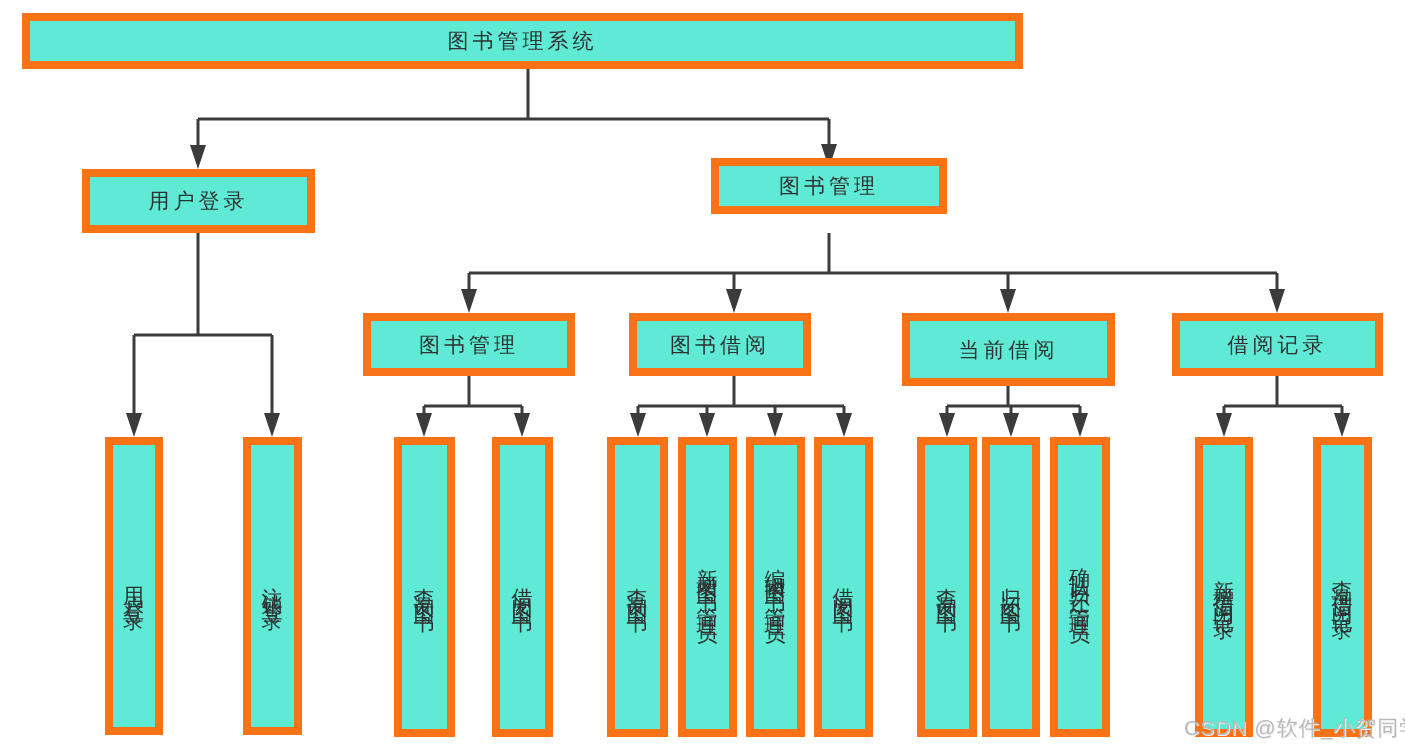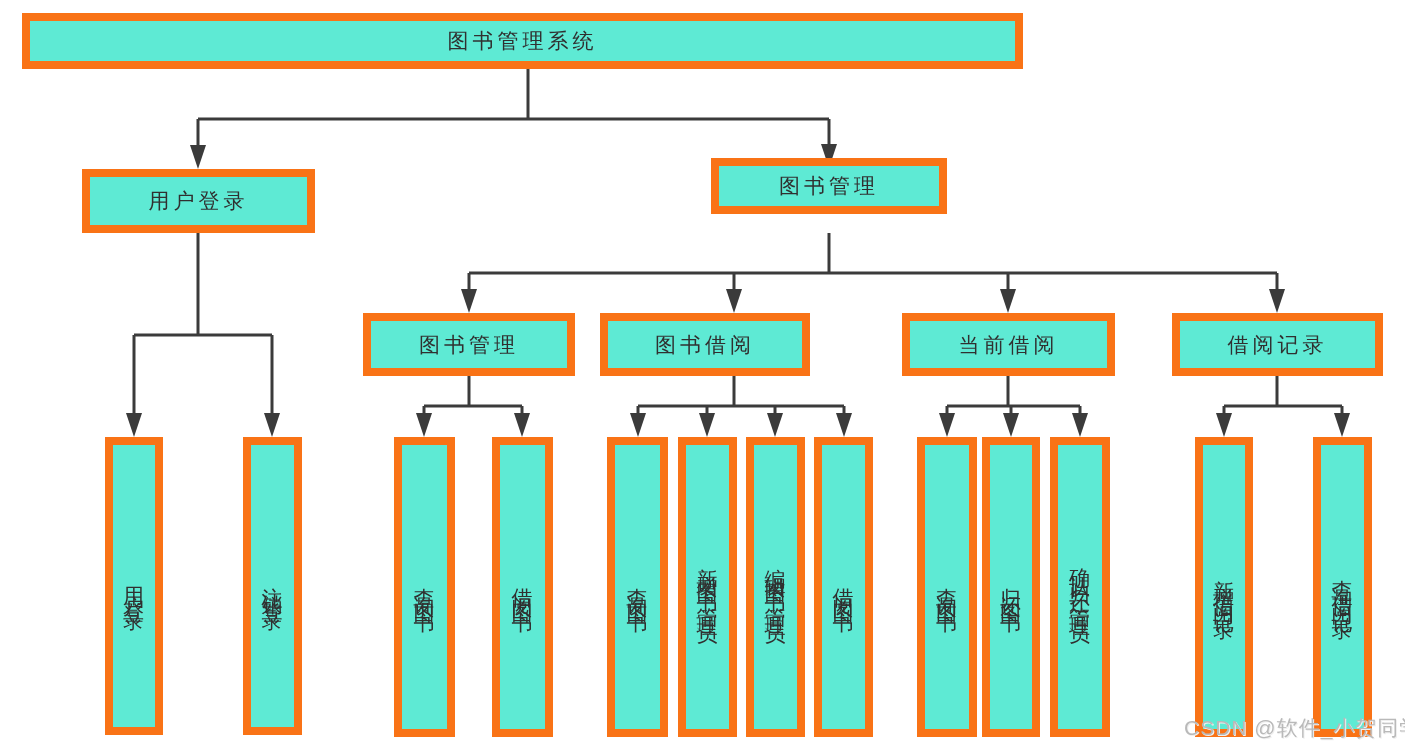--- a/index.html
+++ b/index.html
@@ -154,24 +154,24 @@
   <div class="node" style="left:82px; top:169px; width:233px; height:64px;">
     <span class="label">用户登录</span>
   </div>
   <div class="node" style="left:711px; top:158px; width:236px; height:56px;">
     <span class="label">图书管理</span>
   </div>
 
   <div class="node" style="left:363px; top:313px; width:212px; height:63px;">
     <span class="label">图书管理</span>
   </div>
-  <div class="node" style="left:600px; top:313px; width:210px; height:63px;">
+  <div class="node" style="left:629px; top:313px; width:182px; height:63px;">
     <span class="label">图书借阅</span>
   </div>
-  <div class="node" style="left:902px; top:313px; width:213px; height:63px;">
+  <div class="node" style="left:902px; top:313px; width:213px; height:73px;">
     <span class="label">当前借阅</span>
   </div>
   <div class="node" style="left:1172px; top:313px; width:211px; height:63px;">
     <span class="label">借阅记录</span>
   </div>
 
   <div class="node vert" style="left:105px; top:437px; width:58px; height:298px;">
     <span class="label">用户登录</span>
   </div>
   <div class="node vert" style="left:243px; top:437px; width:59px; height:298px;">

